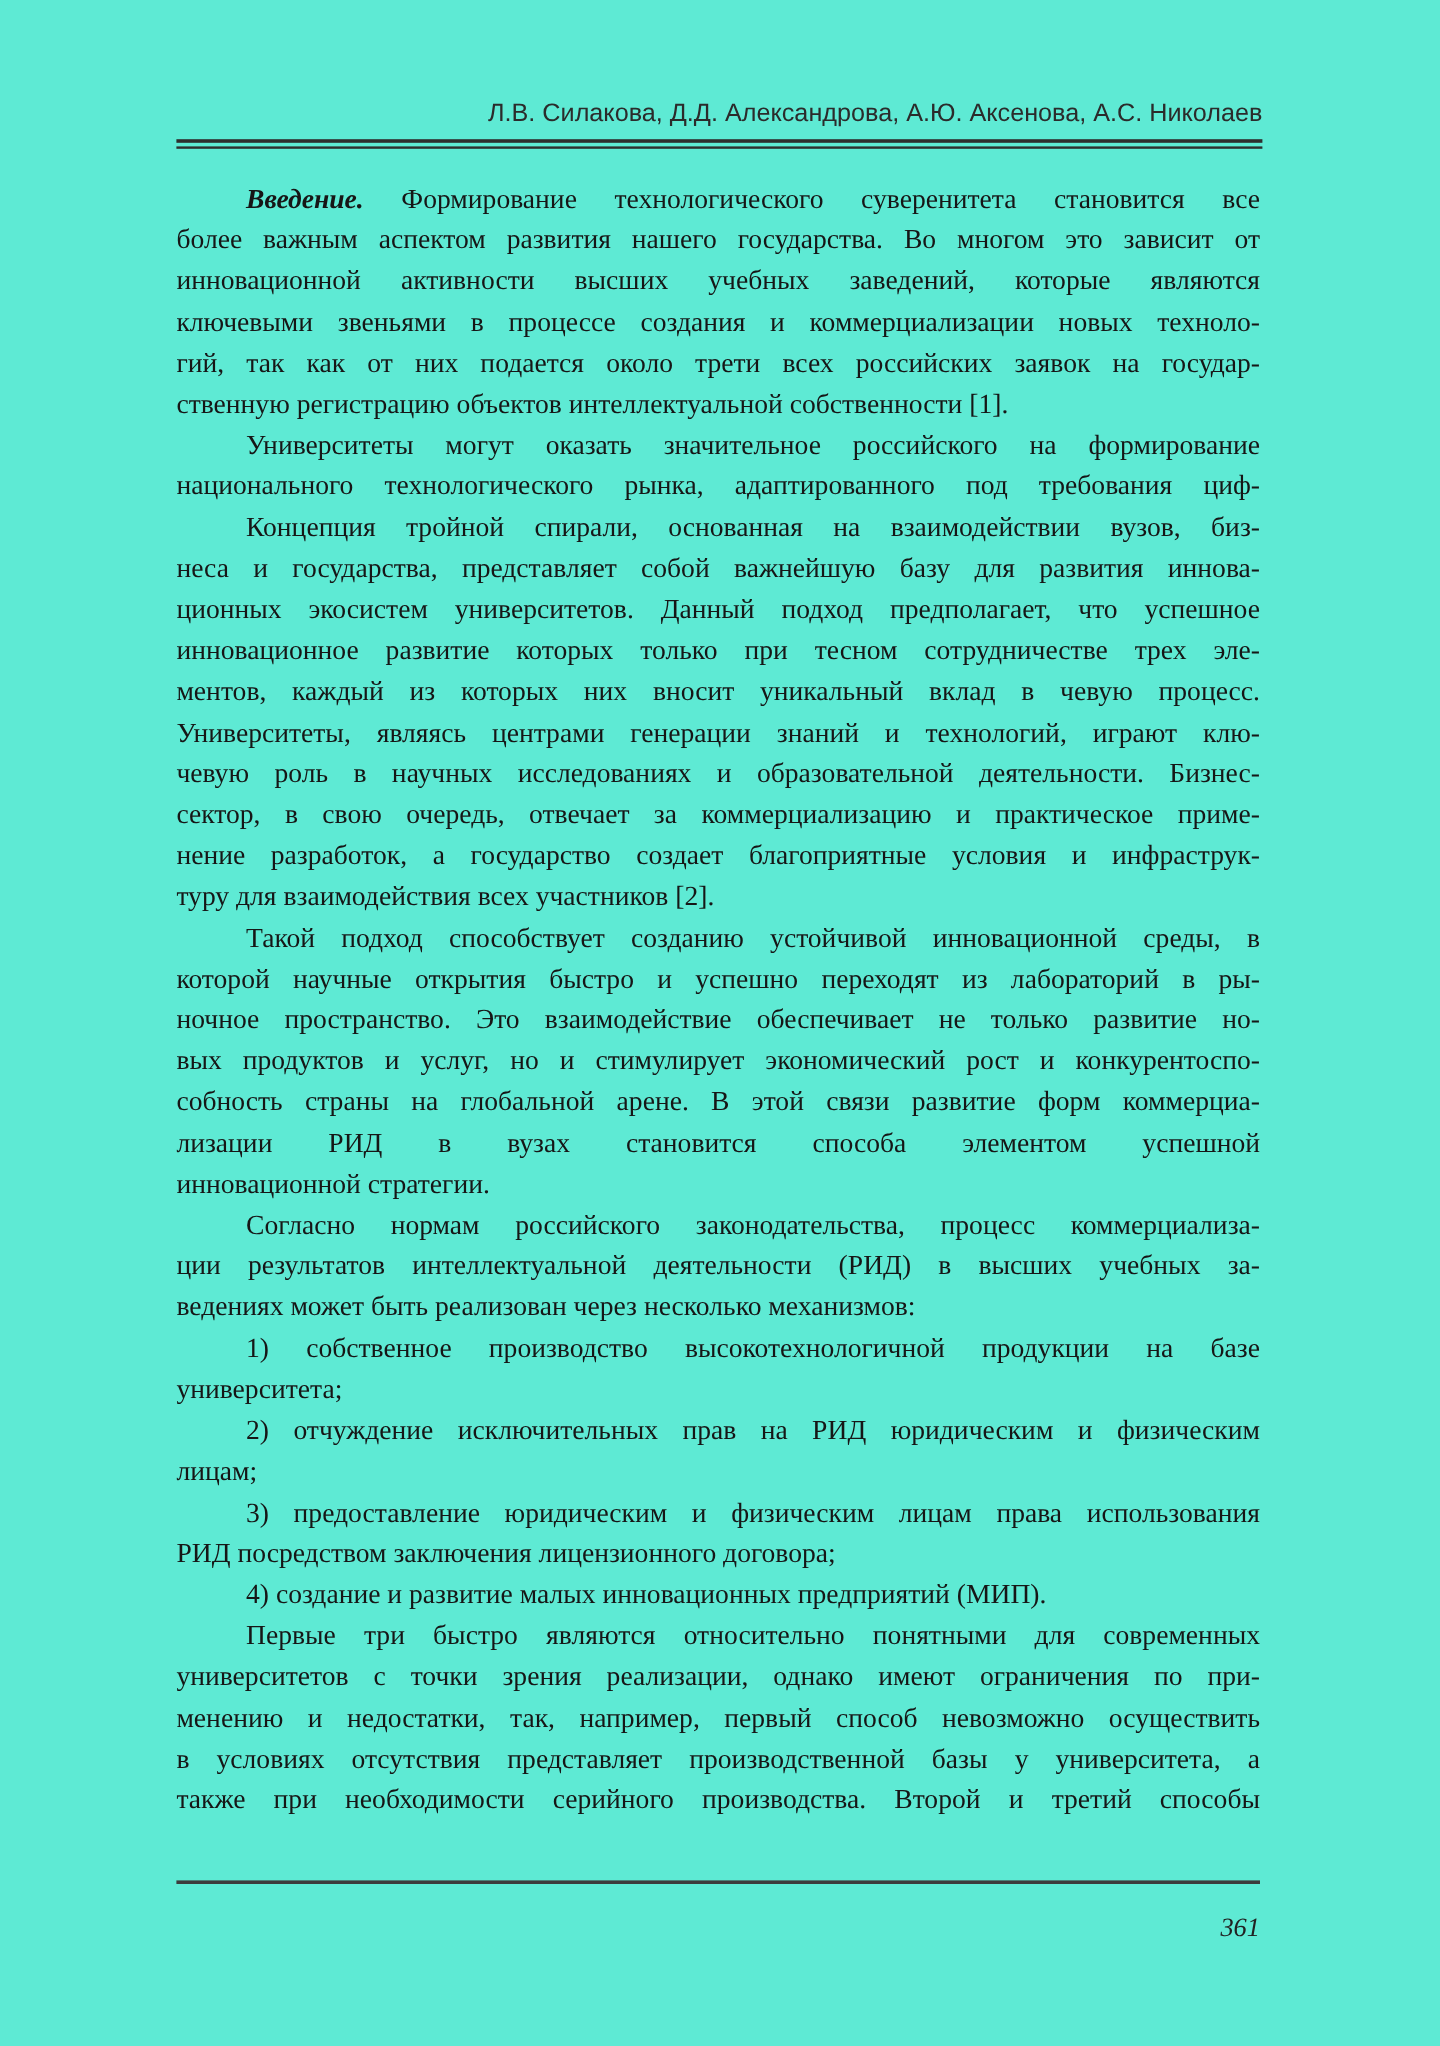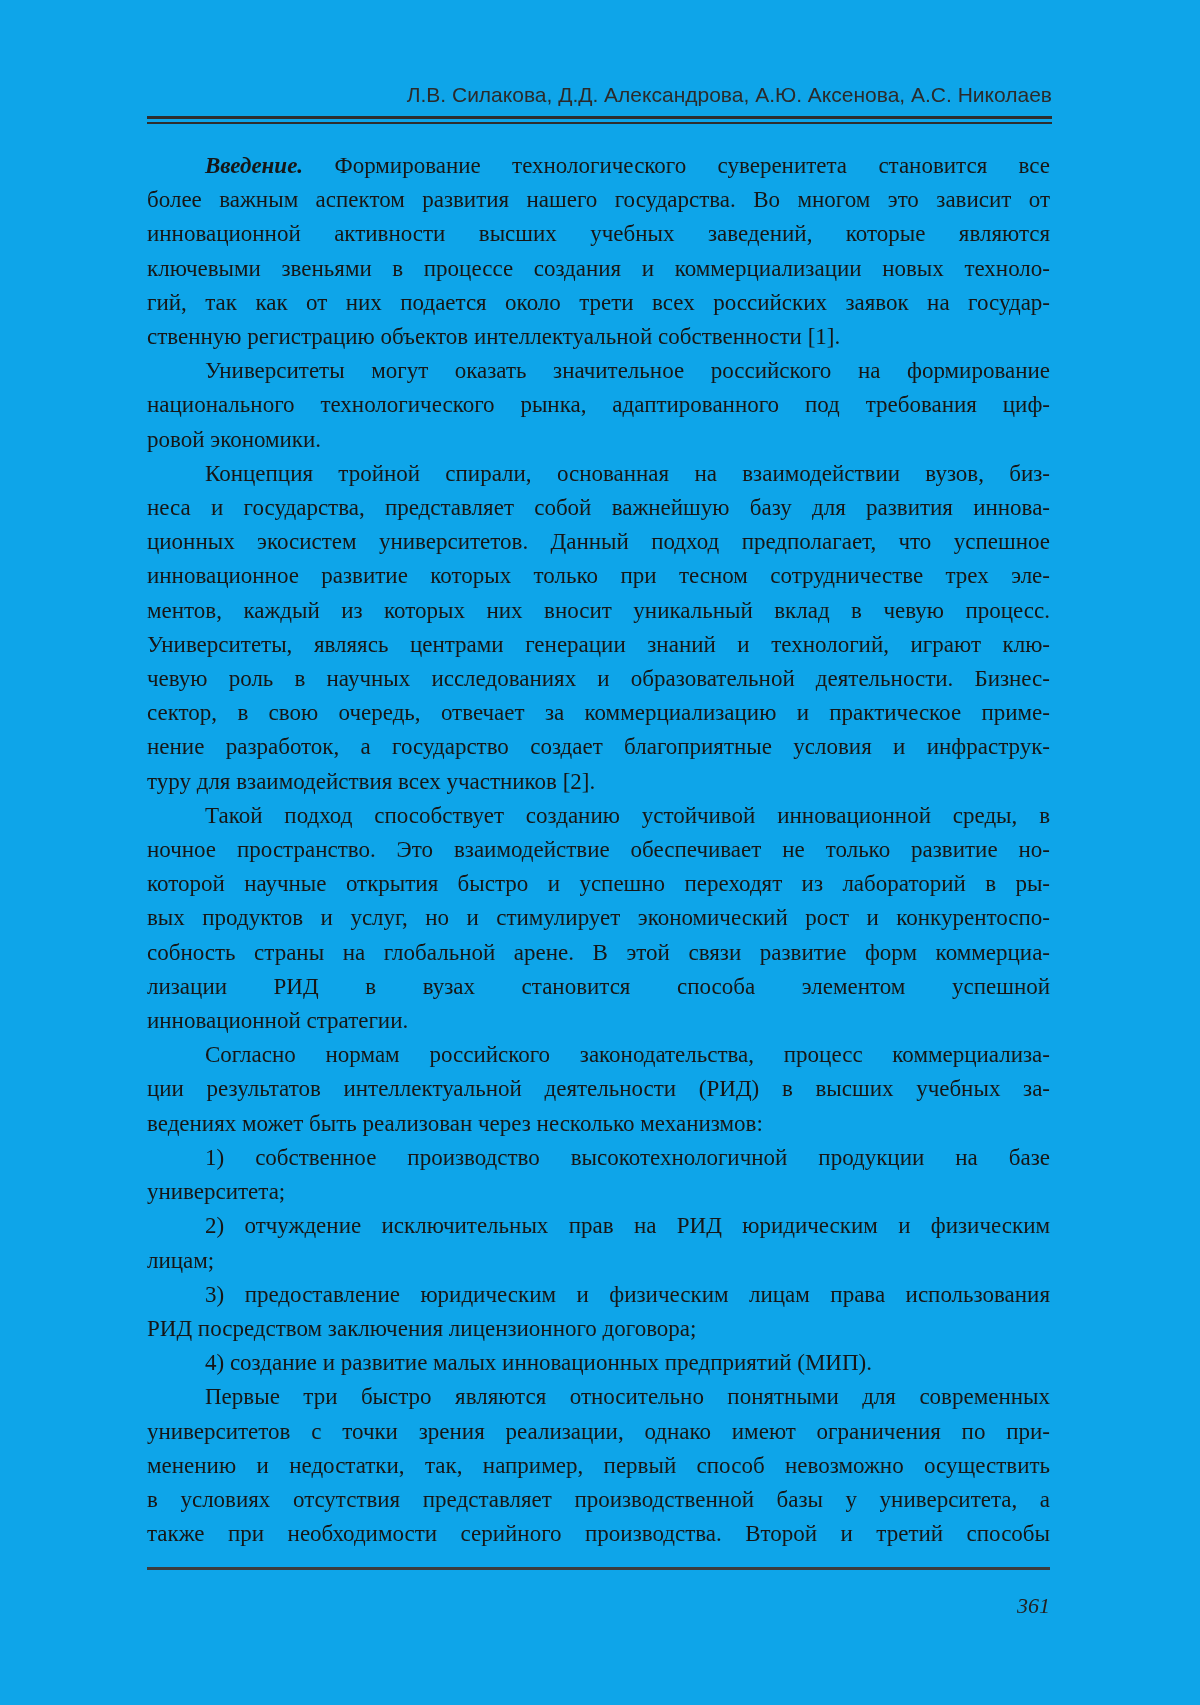--- a/index.html
+++ b/index.html
@@ -1,21 +1,21 @@
 <!DOCTYPE html>
 <html lang="ru"><head>
 <meta charset="utf-8">
 <style>
   * { margin: 0; padding: 0; box-sizing: border-box; }
   html, body { background: #ffffff; }
   .page {
     position: relative;
     width: 1200px;
     height: 1705px;
-    background: #0ea5e9;
+    background: #5eead4;
     font-family: "Liberation Serif", serif;
     color: #1b1b1b;
     overflow: hidden;
   }
 
   
   .running-header {
     position: absolute;
     left: 147px;
     width: 905px;
@@ -86,34 +86,33 @@
 
   <main class="body-text" id="body-root">
       <div class="line first"><span class="lead">Введение. </span>Формирование технологического суверенитета становится все</div>
       <div class="line">более важным аспектом развития нашего государства. Во многом это зависит от</div>
       <div class="line">инновационной активности высших учебных заведений, которые являются</div>
       <div class="line">ключевыми звеньями в процессе создания и коммерциализации новых техноло-</div>
       <div class="line">гий, так как от них подается около трети всех российских заявок на государ-</div>
       <div class="line para-end">ственную регистрацию объектов интеллектуальной собственности [1].</div>
       <div class="line first">Университеты могут оказать значительное российского на формирование</div>
       <div class="line">национального технологического рынка, адаптированного под требования циф-</div>
-      <div class="line para-end">ровой экономики.</div>
       <div class="line first">Концепция тройной спирали, основанная на взаимодействии вузов, биз-</div>
       <div class="line">неса и государства, представляет собой важнейшую базу для развития иннова-</div>
       <div class="line">ционных экосистем университетов. Данный подход предполагает, что успешное</div>
       <div class="line">инновационное развитие которых только при тесном сотрудничестве трех эле-</div>
       <div class="line">ментов, каждый из которых них вносит уникальный вклад в чевую процесс.</div>
       <div class="line">Университеты, являясь центрами генерации знаний и технологий, играют клю-</div>
       <div class="line">чевую роль в научных исследованиях и образовательной деятельности. Бизнес-</div>
       <div class="line">сектор, в свою очередь, отвечает за коммерциализацию и практическое приме-</div>
       <div class="line">нение разработок, а государство создает благоприятные условия и инфраструк-</div>
       <div class="line para-end">туру для взаимодействия всех участников [2].</div>
       <div class="line first">Такой подход способствует созданию устойчивой инновационной среды, в</div>
+      <div class="line">которой научные открытия быстро и успешно переходят из лабораторий в ры-</div>
       <div class="line">ночное пространство. Это взаимодействие обеспечивает не только развитие но-</div>
-      <div class="line">которой научные открытия быстро и успешно переходят из лабораторий в ры-</div>
       <div class="line">вых продуктов и услуг, но и стимулирует экономический рост и конкурентоспо-</div>
       <div class="line">собность страны на глобальной арене. В этой связи развитие форм коммерциа-</div>
       <div class="line">лизации РИД в вузах становится способа элементом успешной</div>
       <div class="line para-end">инновационной стратегии.</div>
       <div class="line first">Согласно нормам российского законодательства, процесс коммерциализа-</div>
       <div class="line">ции результатов интеллектуальной деятельности (РИД) в высших учебных за-</div>
       <div class="line para-end">ведениях может быть реализован через несколько механизмов:</div>
       <div class="line first">1) собственное производство высокотехнологичной продукции на базе</div>
       <div class="line para-end">университета;</div>
       <div class="line first">2) отчуждение исключительных прав на РИД юридическим и физическим</div>

